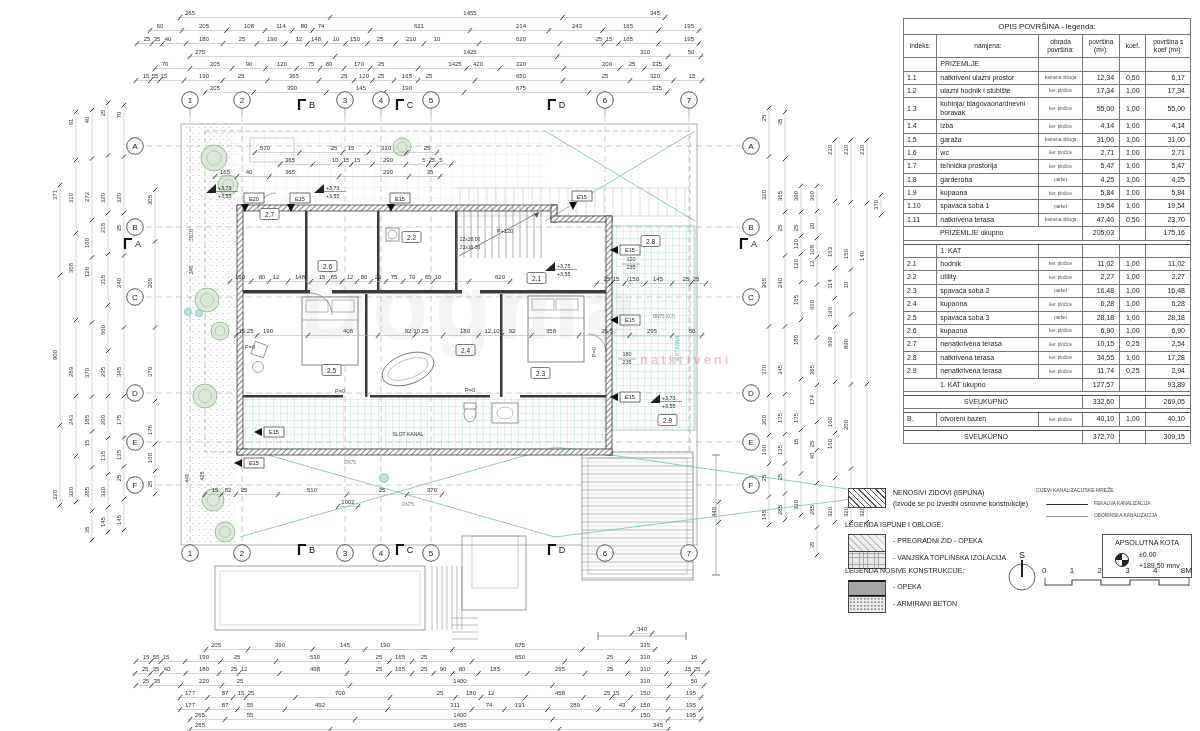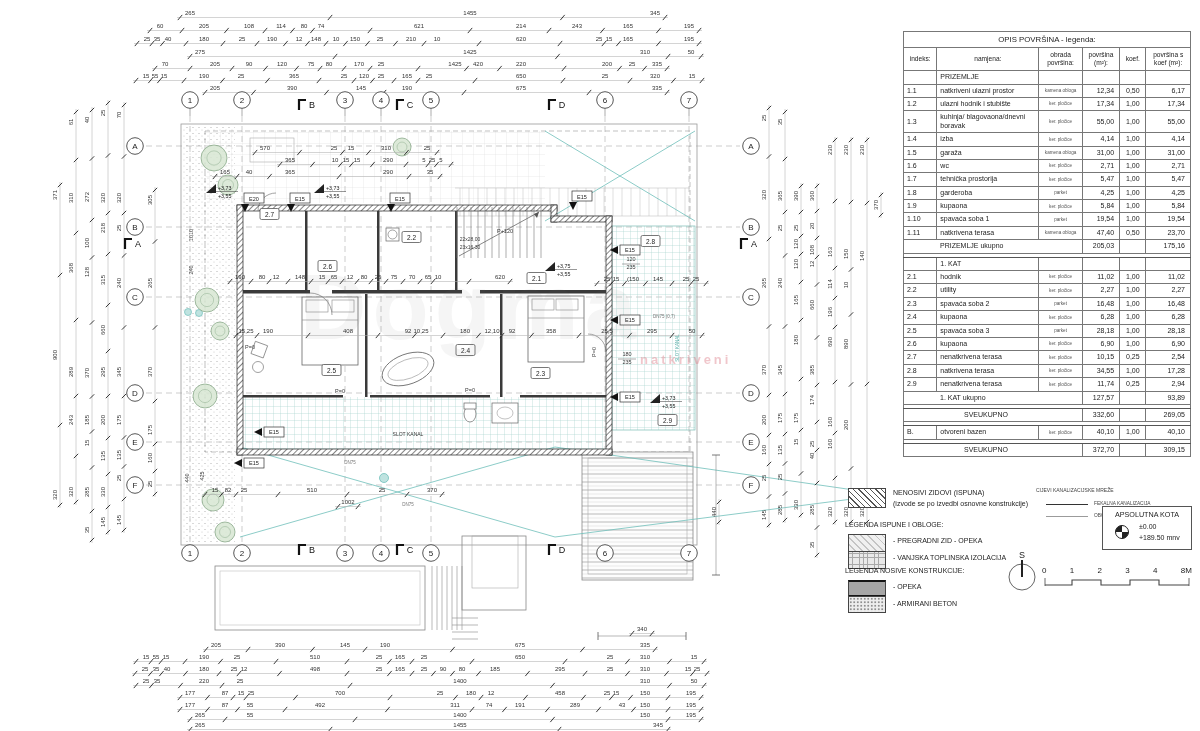--- a/index.html
+++ b/index.html
@@ -6,21 +6,21 @@
     font-family:"Liberation Sans",sans-serif;position:relative;}
   #stage{position:absolute;inset:0;width:1200px;height:731px;background:#fff;}
   #plan-svg{position:absolute;left:0;top:0;width:1200px;height:731px;}
   
   #watermark-big{position:absolute;left:300px;top:255px;font-size:92px;font-weight:bold;
     color:rgba(120,120,120,0.07);letter-spacing:6px;pointer-events:none;}
   #watermark-small{position:absolute;left:640px;top:352px;font-size:13px;font-weight:bold;
     color:rgba(222,128,140,0.45);letter-spacing:3px;pointer-events:none;}
   
   #panel{position:absolute;left:903px;top:18px;width:288px;}
-  #area-table{width:100%;border-collapse:collapse;border:1.4px solid #555;table-layout:fixed;margin-top:13px;}
+  #area-table{width:100%;border-collapse:collapse;border:1.4px solid #555;table-layout:fixed;}
   #area-table td{border:0.7px solid #777;font-size:7px;color:#222;padding:2px 3px;line-height:1.2;
     overflow:hidden;vertical-align:middle;}
   #area-table td.t-title{text-align:center;font-size:7.8px;padding:3px;}
   #area-table td.h{font-size:6.6px;text-align:center;padding:3px 2px;}
   #area-table td.idx{text-align:left;}
   #area-table td.fin{font-size:4.6px;color:#555;text-align:center;}
   #area-table td.num{text-align:right;padding-right:5px;}
   #area-table td.kf{text-align:center;}
   #area-table td.sec{text-align:left;}
   #area-table td.totlab{padding-left:36px;}
@@ -35,21 +35,21 @@
   #sw-pregradni{left:848px;top:534px;height:18px;background-color:#f0f0f0;
     background-image:repeating-linear-gradient(45deg,rgba(180,180,180,0) 0 4px,#c4c4c4 4px 5px);}
   #sw-vanjska{left:848px;top:551px;height:18px;background-color:#e9e9e9;
     background-image:repeating-linear-gradient(90deg,rgba(0,0,0,0) 0 3px,#a9a9a9 3px 3.7px),
                      repeating-linear-gradient(0deg,rgba(0,0,0,0) 0 3px,#a9a9a9 3px 3.7px);}
   #sw-opeka{left:848px;top:580px;height:17px;background:#a6a6a6;border-top:2.5px solid #151515;border-bottom:2.5px solid #151515;}
   #sw-armirani{left:848px;top:596px;height:17px;background-color:#ededed;
     background-image:radial-gradient(#888 0.6px,rgba(0,0,0,0) 0.9px);background-size:3.5px 3.5px;}
   .cijevi-label{position:absolute;font-size:4.8px;color:#444;white-space:nowrap;}
   .cijevi-line{position:absolute;height:0;width:42px;}
-  #kota-box{position:absolute;left:1102px;top:506px;width:88px;height:42px;border:1px solid #555;background:#fff;}
+  #kota-box{position:absolute;left:1102px;top:534px;width:88px;height:42px;border:1px solid #555;background:#fff;}
   #kota-title{font-size:7.2px;color:#222;text-align:center;margin-top:3px;}
   #kota-vals{position:absolute;left:36px;top:15px;font-size:7px;color:#222;line-height:1.5;}
   #kota-sym{position:absolute;left:10px;top:16px;}
   #north{position:absolute;left:1004px;top:548px;width:36px;height:48px;}
   #scalebar{position:absolute;left:1042px;top:566px;width:150px;}
   #scale-labels{display:flex;justify-content:space-between;font-size:8px;color:#222;padding:0 0 2px 0;}
   #scale-svg{display:block;}
 </style>
 </head>
 <body>

